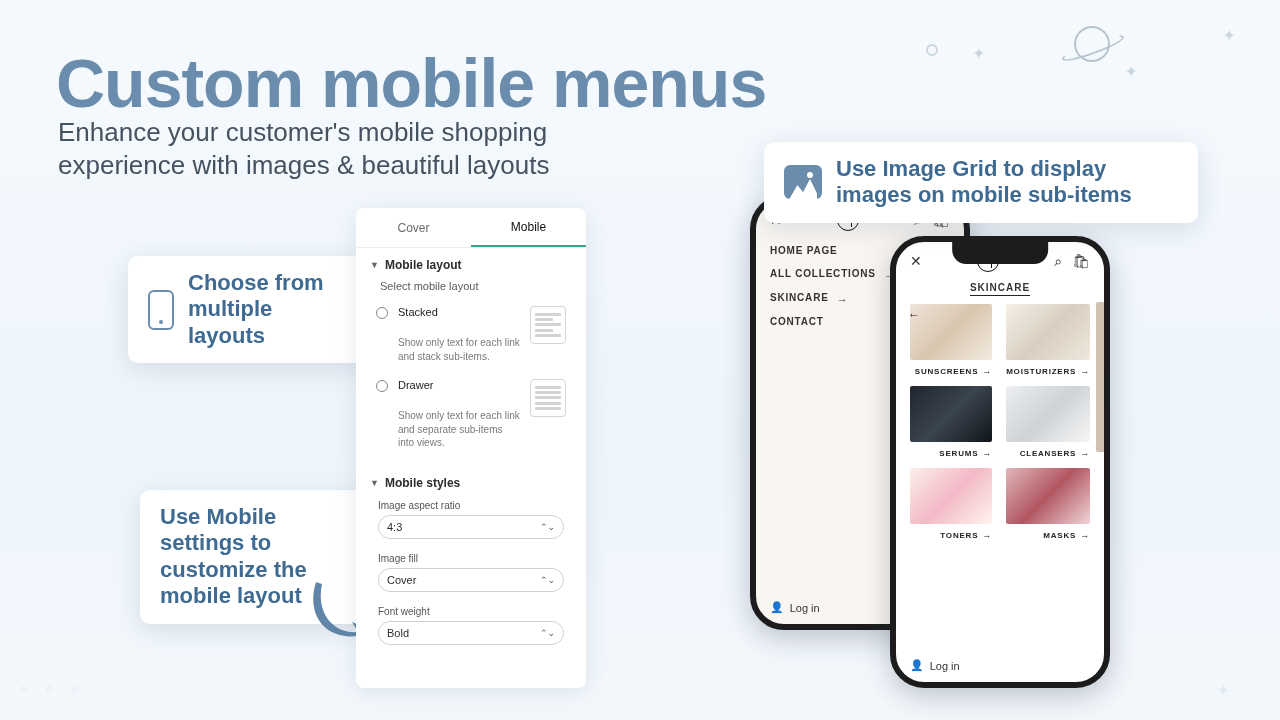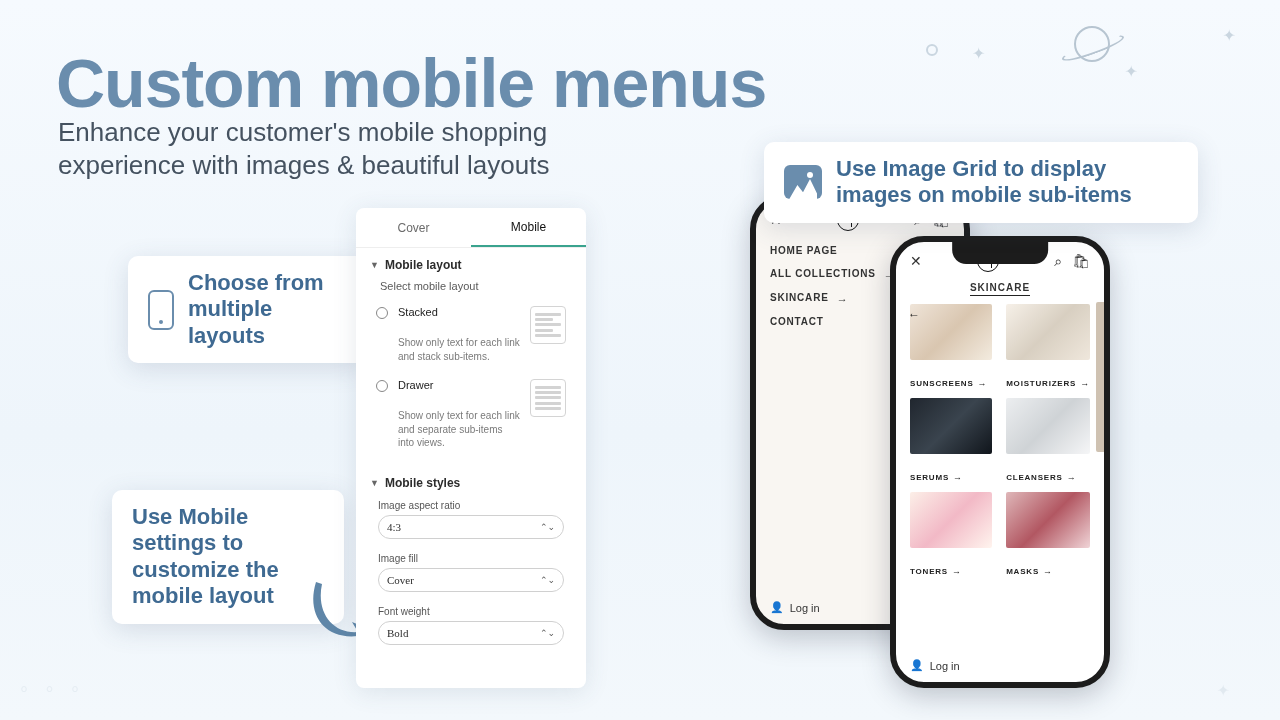--- a/index.html
+++ b/index.html
@@ -51,21 +51,21 @@
   .thumb { width:36px; height:38px; border:1px solid #d4d4d4; border-radius:4px;
     flex:none; display:flex; flex-direction:column; justify-content:space-evenly;
     padding:4px; background:#fff; }
   .thumb .ln { height:3px; background:#d3d3d3; border-radius:1px; }
   .thumb.grid { flex-flow:row wrap; gap:3px; align-content:center; }
   .thumb.grid .cell { width:12px; height:12px; background:#d3d3d3; border-radius:2px; }
   .field { padding:4px 22px 10px; }
   .field .fl { font-size:10px; color:#555; margin-bottom:4px; }
   .select { display:flex; align-items:center; justify-content:space-between;
     border:1px solid #d0d0d0; border-radius:12px; padding:5px 8px; font-size:11px;
-    background:#fff; cursor:pointer;font-family:Liberation Serif, serif; }
+    background:#fff; cursor:pointer; }
   .select .chev { font-size:9px; color:#555; }
 
   
   .callout {
     position:absolute; background:#fff; border-radius:10px;
     box-shadow:0 6px 26px rgba(60,80,110,.16);
     padding:14px 20px; display:flex; align-items:center; gap:14px;
     font-size:22px; font-weight:600; color:#3f6a92; line-height:1.2;
   }
   .callout .ico-ph { width:26px; height:40px; border:2.5px solid #6a8dad;
@@ -115,21 +115,21 @@
 
   .phone.back { left:750px; top:195px; width:220px; height:435px; z-index:2;
     background:#f9f6f2;}
   .phone.front{ left:890px; top:236px; width:220px; height:452px; z-index:3; }
 
   .prod-head { text-align:center; font-size:10px; letter-spacing:1px;
     font-weight:600; padding:6px 0 2px; border-bottom:1px solid #222; width:max-content;
     margin:0 auto 8px; }
   .back-arrow { position:absolute; left:12px; top:64px; font-size:12px; color:#222;}
   .grid6 { display:grid; grid-template-columns:1fr 1fr; gap:10px 14px; padding:0 14px; }
-  .tile { display:flex; flex-direction:column; align-items:flex-start;gap:12px; }
+  .tile { display:flex; flex-direction:column; align-items:flex-end; }
   .tile .img { width:100%; height:56px; border-radius:2px; }
   .tile .cap { font-size:8px; font-weight:700; letter-spacing:.8px; margin-top:6px;
     display:flex; align-items:center; gap:4px; color:#222; }
   .tile .cap .a { font-size:9px; }
   .img.i1{background:linear-gradient(135deg,#efe4d8,#d9c6b0,#f3ebdf);}
   .img.i2{background:linear-gradient(135deg,#f6f0e8,#d8cfc1,#efe7dc);}
   .img.i3{background:linear-gradient(135deg,#20262e,#3a444e,#10151b);}
   .img.i4{background:linear-gradient(135deg,#eceef0,#cfd3d6,#f5f6f7);}
   .img.i5{background:linear-gradient(135deg,#fcefe8,#f2b9c6,#fff4ee);}
   .img.i6{background:linear-gradient(135deg,#dfb7b9,#b25762,#f0d4d7);}
@@ -151,21 +151,21 @@
 </div>
 
 <h1 class="hero-title">Custom mobile menus</h1>
 <p class="hero-sub">Enhance your customer's mobile shopping experience with images &amp; beautiful layouts</p>
 
 <div class="callout" style="left:128px; top:256px; width:238px;">
   <span class="ico-ph"></span>
   <span>Choose from multiple layouts</span>
 </div>
 
-<div class="callout" style="left:112px; top:490px; width:232px;">
+<div class="callout" style="left:140px; top:490px; width:232px;">
   <span>Use Mobile settings to customize the mobile layout</span>
 </div>
 <div class="arrow-curved">
   <svg viewBox="0 0 70 70">
       <path d="M12 4 C 6 32, 22 54, 48 52 L42 42 L62 50 L46 66 L48 56 C 14 60, -4 34, 6 2 Z"></path>
     </svg>
 </div>
 
 <div class="callout big" style="left:764px; top:142px; width:434px; z-index:6;">
   <span class="ico-img"></span>

